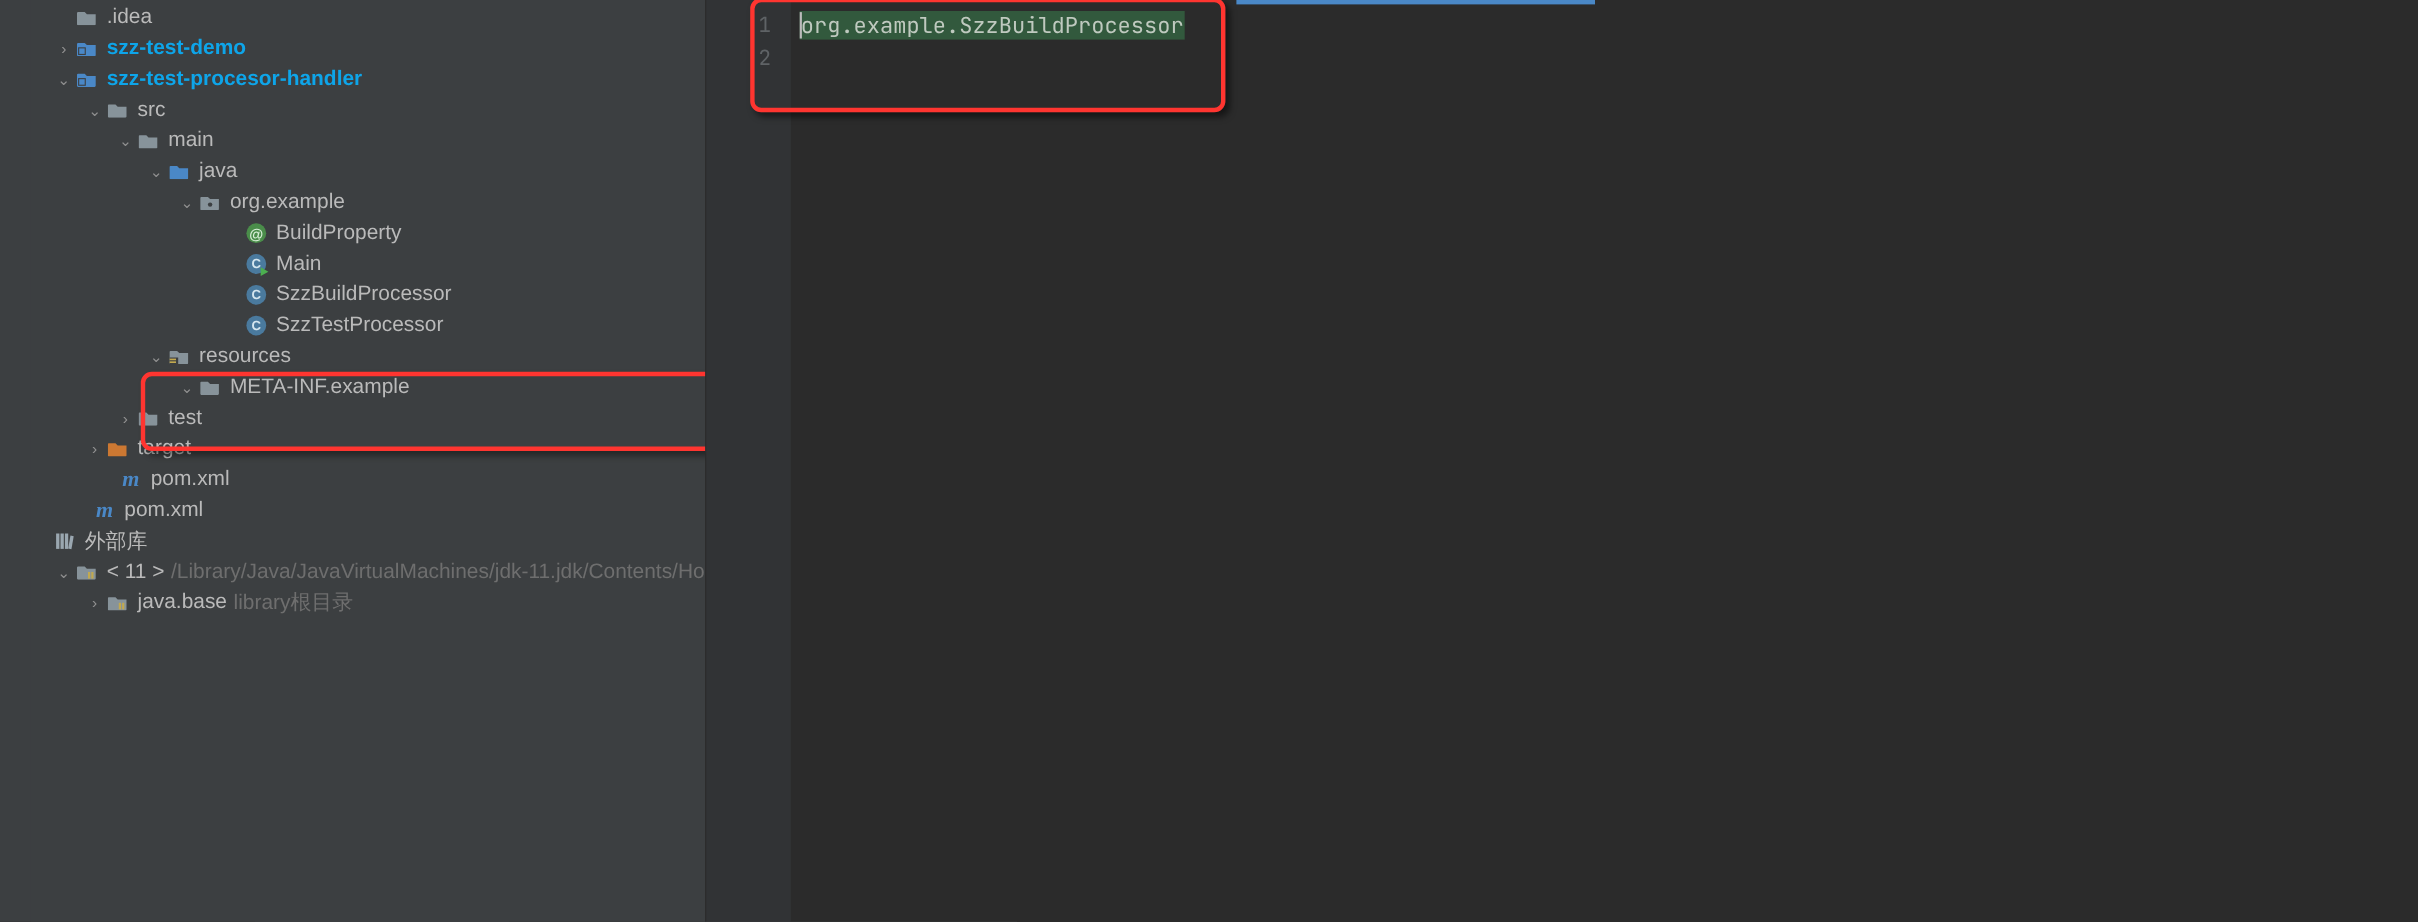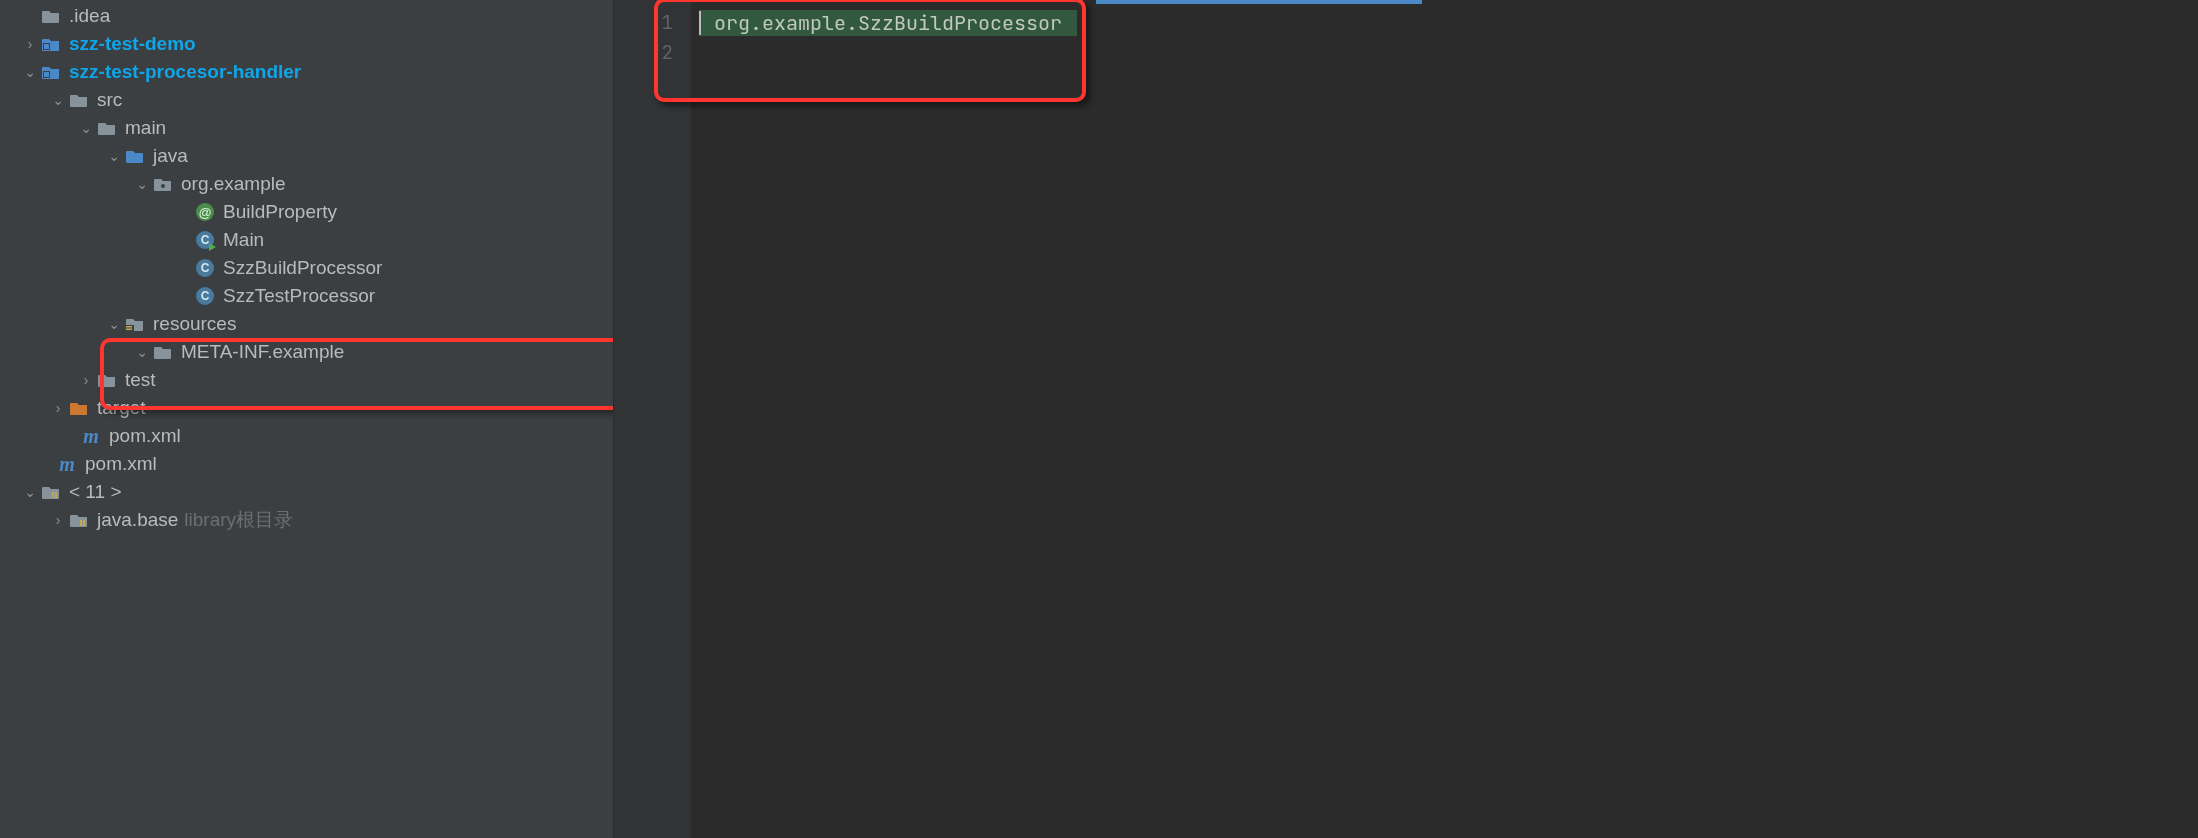--- a/index.html
+++ b/index.html
@@ -11,20 +11,21 @@
       height: 838px;
       overflow: hidden;
       display: flex;
       font-size: 18px;
     }
     .sidebar {
       width: 613px;
       background: #3c3f41;
       overflow: hidden;
       position: relative;
+      margin-left: 28px;
     }
     .tree {
       padding-top: 2px;
     }
     .tree-row {
       display: flex;
       align-items: center;
       height: 28px;
       cursor: pointer;
       white-space: nowrap;
@@ -85,21 +86,21 @@
       padding-top: 8px;
       padding-left: 8px;
       font-family: "JetBrains Mono", Menlo, Consolas, monospace;
       font-size: 20px;
       line-height: 30px;
       color: #a9b7c6;
     }
     .editor .code-text {
       background: #32593d;
       color: #bfc9bf;
-      padding: 0 15px;
+      padding: 0 1px;
     }
     .caret {
       position: absolute;
       width: 2px;
       height: 24px;
       background: #bbbbbb;
       left: 8px;
       top: 11px;
     }
     .highlight-box-2 {
@@ -324,32 +325,48 @@
       </div>
       <div class="tree-row">
         <span class="indent" style="width: 36px;"></span>
         <span class="twisty"></span>
         <span class="ficon">
           <span class="ic-m">m</span>
         </span>
         <span class="label">pom.xml</span>
       </div>
       <div class="tree-row">
+        <span class="indent" style="width: 0px;"></span>
+        <span class="twisty"></span>
+        <span class="ficon">
+          <span class="ic-lib">
+            <svg viewBox="0 0 18 18">
+              <rect x="1" y="2" width="3" height="14" fill="#9aa7b0"></rect>
+              <rect x="5" y="2" width="3" height="14" fill="#9aa7b0"></rect>
+              <rect x="9" y="2" width="3" height="14" fill="#9aa7b0"></rect>
+              <rect x="13" y="4" width="3" height="12" fill="#9aa7b0" transform="rotate(10 14 10)"></rect>
+            </svg>
+          </span>
+        </span>
+        <span class="label">外部库</span>
+      </div>
+      <div class="tree-row">
         <span class="indent" style="width: 20px;"></span>
         <span class="twisty">⌄</span>
         <span class="ficon">
           <span class="ic-folder">
             <svg viewBox="0 0 18 14">
               <path fill="#87939a" d="M1 2h6l2 2h8v9a1 1 0 0 1-1 1H1a1 1 0 0 1-1-1V3a1 1 0 0 1 1-1z"></path>
               <rect x="10" y="7" width="2" height="6" fill="#c2a94f"></rect>
               <rect x="13" y="7" width="2" height="6" fill="#c2a94f"></rect>
             </svg>
           </span>
         </span>
         <span class="label">&lt; 11 &gt;</span>
+        <span class="suffix">/Library/Java/JavaVirtualMachines/jdk-11.jdk/Contents/Ho</span>
       </div>
       <div class="tree-row">
         <span class="indent" style="width: 48px;"></span>
         <span class="twisty">›</span>
         <span class="ficon">
           <span class="ic-folder">
             <svg viewBox="0 0 18 14">
               <path fill="#87939a" d="M1 2h6l2 2h8v9a1 1 0 0 1-1 1H1a1 1 0 0 1-1-1V3a1 1 0 0 1 1-1z"></path>
               <rect x="10" y="7" width="2" height="6" fill="#c2a94f"></rect>
               <rect x="13" y="7" width="2" height="6" fill="#c2a94f"></rect>

